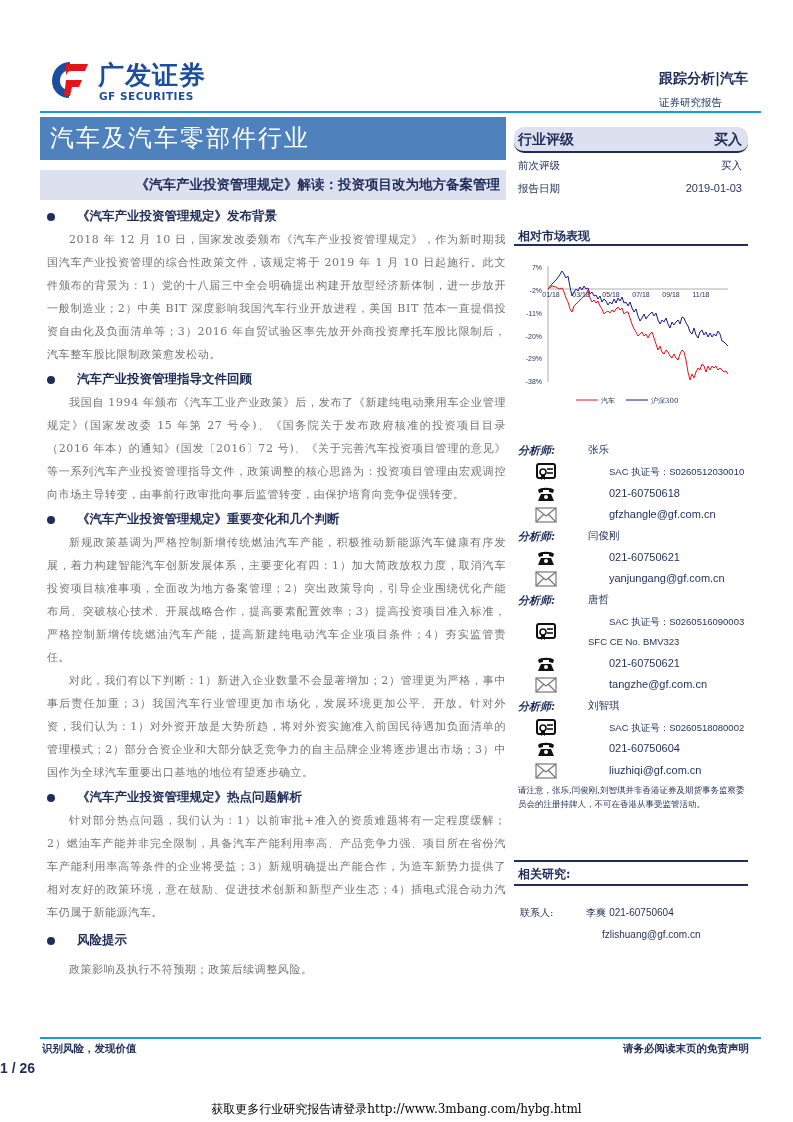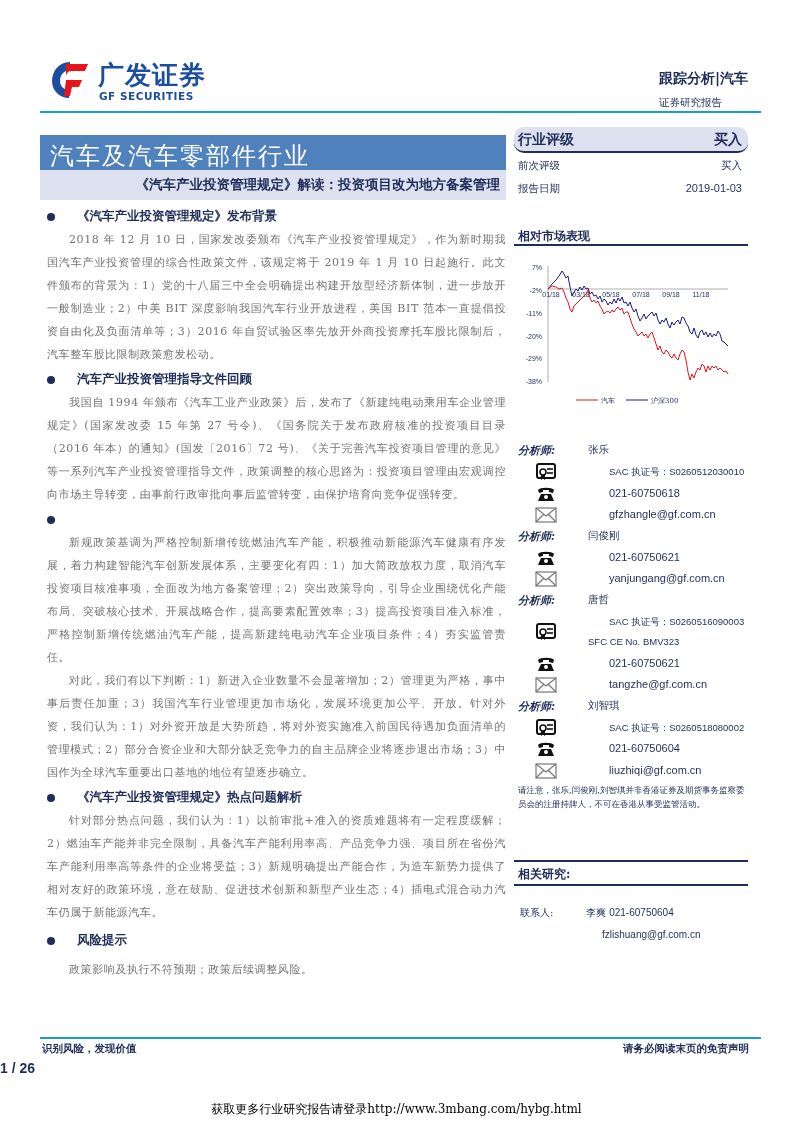--- a/index.html
+++ b/index.html
@@ -9,21 +9,21 @@
   .logo { position: absolute; left: 50px; top: 58px; width: 160px; height: 48px; }
   .logo-mark { position: absolute; left: 0; top: 2px; width: 40px; height: 40px; }
   .logo-cn { position: absolute; left: 48px; top: 0px; font-family: "DejaVu Sans", sans-serif; font-weight: bold; font-size: 26px; color: #1c4ea0; letter-spacing: 1px; }
   .logo-en { position: absolute; left: 49px; top: 32px; font-family: "DejaVu Sans", sans-serif; font-weight: bold; font-size: 10.5px; color: #1c4ea0; letter-spacing: 0.5px; }
 
   .hdr-right { position: absolute; right: 45px; top: 70px; text-align: left; }
   .hdr-right .t1 { font-family: "DejaVu Sans", sans-serif; font-size: 14px; color: #1f2d5a; font-weight: bold; }
   .hdr-right .t2 { font-family: "DejaVu Sans", sans-serif; font-size: 10.5px; color: #1f2d5a; margin-top: 8px; }
   .hdr-line { position: absolute; left: 40px; right: 32px; top: 111px; height: 2px; background: #1a9ad6; }
 
-  .title-bar { position: absolute; left: 40px; top: 135px; width: 466px; height: 43px; background: #4f81bd; }
+  .title-bar { position: absolute; left: 40px; top: 117px; width: 466px; height: 43px; background: #4f81bd; }
   .title-bar span { position: absolute; left: 10px; top: 5px; font-size: 24px; color: #ffffff; letter-spacing: 2px; }
   .subtitle-bar { position: absolute; left: 40px; top: 170px; width: 466px; height: 30px; background: #dde1ef; }
   .subtitle-bar span { position: absolute; right: 6px; top: 6px; font-size: 13.5px; font-weight: bold; color: #1f2d5a; }
 
   .main { position: absolute; left: 40px; top: 206px; width: 466px; }
   .sec-h { position: relative; height: 22px; font-weight: bold; font-size: 12.5px; color: #1f2d5a; }
   .sec-h .dot { position: absolute; left: 7px; top: 7px; width: 8px; height: 8px; border-radius: 50%; background: #1f2d5a; }
   .sec-h .txt { position: absolute; left: 37px; top: 2px; }
   .para { font-size: 11px; line-height: 23px; text-indent: 2em; padding-left: 7px; color: #737373; text-align: justify; letter-spacing: 0.6px; }
 
@@ -104,20 +104,21 @@
   <div style="margin-top:3px;">
     <div class="sec-h">
         <span class="dot"></span>
         <span class="txt">汽车产业投资管理指导文件回顾</span>
       </div>
     <p class="para">我国自 1994 年颁布《汽车工业产业政策》后，发布了《新建纯电动乘用车企业管理规定》(国家发改委 15 年第 27 号令)、《国务院关于发布政府核准的投资项目目录（2016 年本）的通知》(国发〔2016〕72 号)、《关于完善汽车投资项目管理的意见》等一系列汽车产业投资管理指导文件，政策调整的核心思路为：投资项目管理由宏观调控向市场主导转变，由事前行政审批向事后监管转变，由保护培育向竞争促强转变。</p>
   </div>
   <div style="margin-top:3px;">
     <div class="sec-h">
         <span class="dot"></span>
+        <span class="txt">《汽车产业投资管理规定》重要变化和几个判断</span>
       </div>
     <p class="para">新规政策基调为严格控制新增传统燃油汽车产能，积极推动新能源汽车健康有序发展，着力构建智能汽车创新发展体系，主要变化有四：1）加大简政放权力度，取消汽车投资项目核准事项，全面改为地方备案管理；2）突出政策导向，引导企业围绕优化产能布局、突破核心技术、开展战略合作，提高要素配置效率；3）提高投资项目准入标准，严格控制新增传统燃油汽车产能，提高新建纯电动汽车企业项目条件；4）夯实监管责任。</p>
     <p class="para">对此，我们有以下判断：1）新进入企业数量不会显著增加；2）管理更为严格，事中事后责任加重；3）我国汽车行业管理更加市场化，发展环境更加公平、开放。针对外资，我们认为：1）对外资开放是大势所趋，将对外资实施准入前国民待遇加负面清单的管理模式；2）部分合资企业和大部分缺乏竞争力的自主品牌企业将逐步退出市场；3）中国作为全球汽车重要出口基地的地位有望逐步确立。</p>
   </div>
   <div style="margin-top:3px;">
     <div class="sec-h">
         <span class="dot"></span>
         <span class="txt">《汽车产业投资管理规定》热点问题解析</span>
       </div>
     <p class="para">针对部分热点问题，我们认为：1）以前审批+准入的资质难题将有一定程度缓解；2）燃油车产能并非完全限制，具备汽车产能利用率高、产品竞争力强、项目所在省份汽车产能利用率高等条件的企业将受益；3）新规明确提出产能合作，为造车新势力提供了相对友好的政策环境，意在鼓励、促进技术创新和新型产业生态；4）插电式混合动力汽车仍属于新能源汽车。</p>

